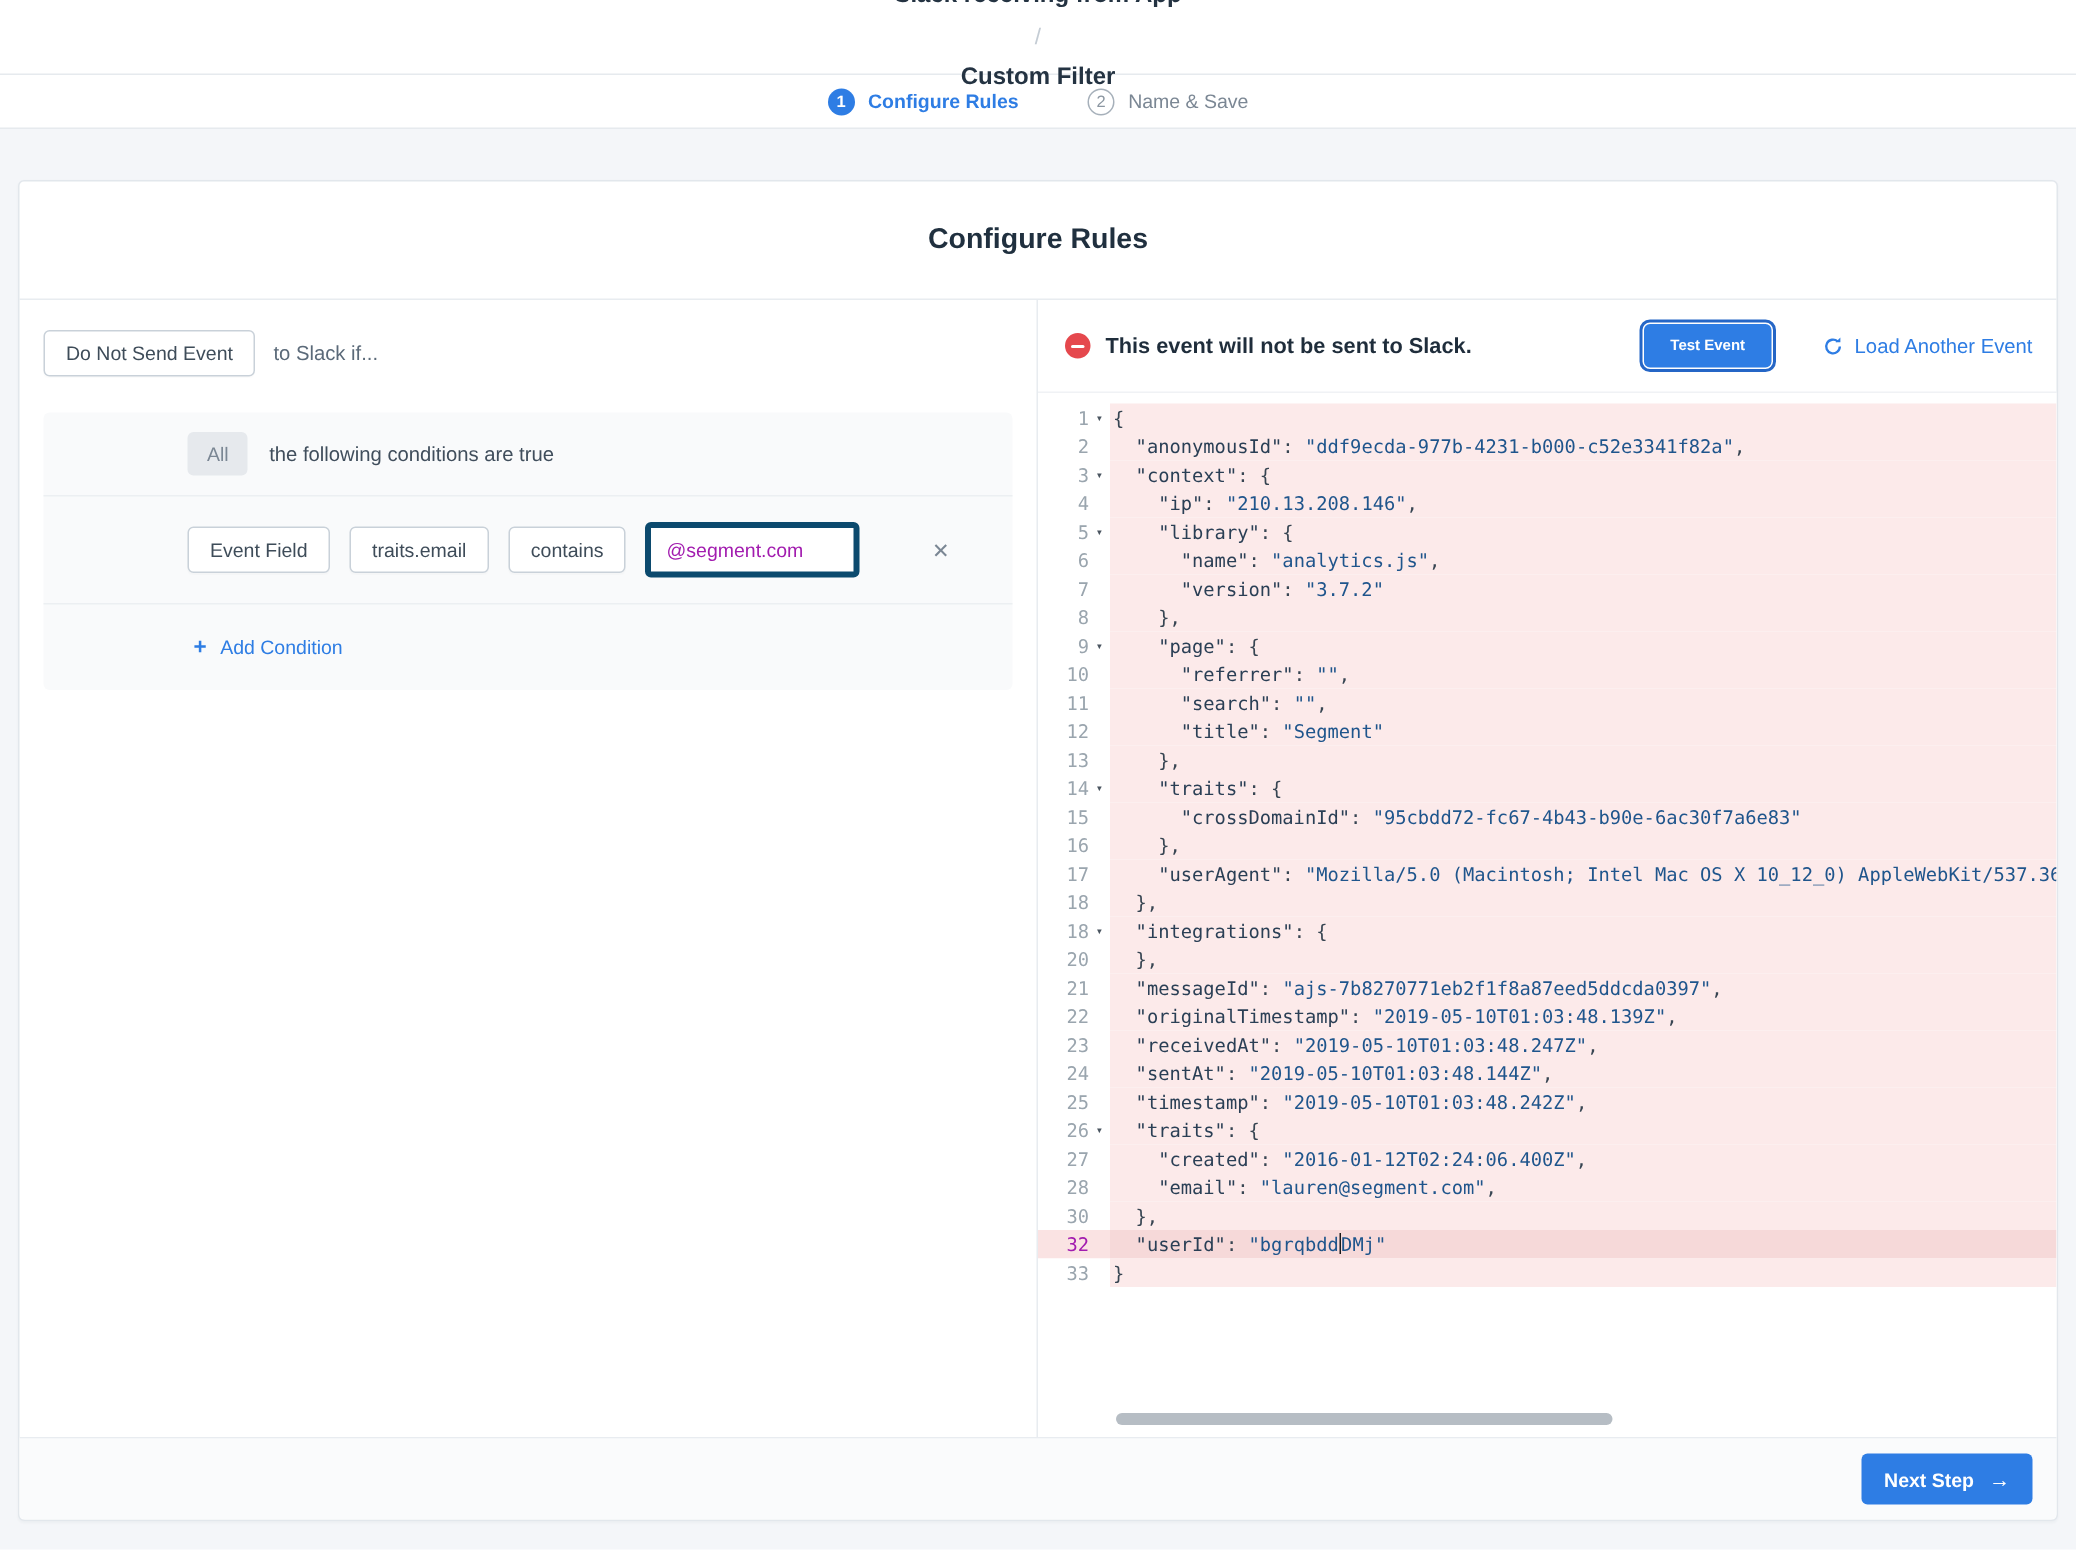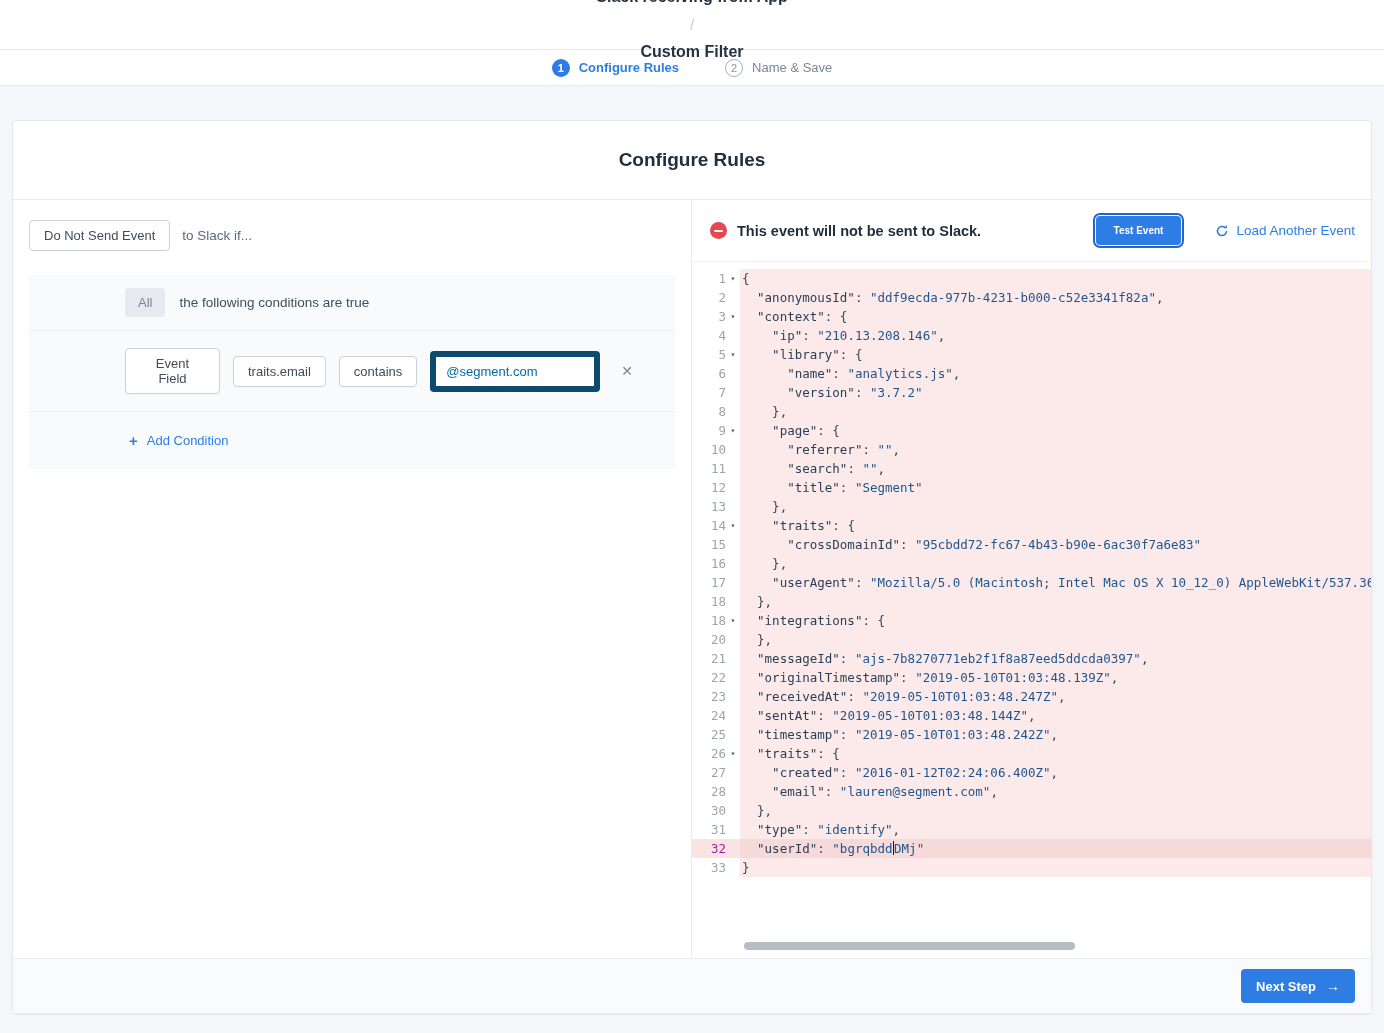--- a/index.html
+++ b/index.html
@@ -57,22 +57,22 @@
   .condition-group { margin-top:24px; background:#f9fafb; border-radius:4px; }
   .group-row { display:flex; align-items:center; padding:13px 16px 13px 96px; }
   .group-row + .group-row { border-top:1px solid #eceff2; }
   .group-header { gap:14px; font-size:13.5px; color:#404e5c; }
   .all-badge {
     background:#e6e9ed; border-radius:4px; padding:7px 13px;
     font-size:13px; font-weight:500; color:#7b8794; cursor:pointer;
   }
   .condition-row { gap:13px; padding-top:17px; padding-bottom:17px; }
   .value-input {
-    width:170px; padding:7px 10px; border:6px solid #0c4a6e; border-radius:4px;
-    font-size:13px; color:#0369a1; font-family:inherit; background:#fff;
+    width:143px; padding:7px 10px; border:4px solid #0c4a6e; border-radius:4px;
+    font-size:13px; color:#a21caf; font-family:inherit; background:#fff;
   }
   .remove-btn {
     margin-left:auto; margin-right:18px; background:none; border:none;
     font-size:14px; color:#7b8794; cursor:pointer; padding:4px 8px; font-family:inherit;
   }
   .add-row { padding:20px 16px 20px 100px; }
   .add-condition { display:flex; align-items:center; gap:9px; color:#2e7de4; font-size:13px; font-weight:500; cursor:pointer; background:none; border:none; font-family:inherit; }
   .plus-glyph { font-size:15px; font-weight:600; }
 
   
@@ -218,21 +218,20 @@
             <div class="line"><span class="gutter"><span class="num">20</span><span class="fold"></span></span><span class="codecell"><span class="tk-p">  },</span></span></div>
             <div class="line"><span class="gutter"><span class="num">21</span><span class="fold"></span></span><span class="codecell"><span class="tk-p">  </span><span class="tk-k">"messageId"</span><span class="tk-p">: </span><span class="tk-s">"ajs-7b8270771eb2f1f8a87eed5ddcda0397"</span><span class="tk-p">,</span></span></div>
             <div class="line"><span class="gutter"><span class="num">22</span><span class="fold"></span></span><span class="codecell"><span class="tk-p">  </span><span class="tk-k">"originalTimestamp"</span><span class="tk-p">: </span><span class="tk-s">"2019-05-10T01:03:48.139Z"</span><span class="tk-p">,</span></span></div>
             <div class="line"><span class="gutter"><span class="num">23</span><span class="fold"></span></span><span class="codecell"><span class="tk-p">  </span><span class="tk-k">"receivedAt"</span><span class="tk-p">: </span><span class="tk-s">"2019-05-10T01:03:48.247Z"</span><span class="tk-p">,</span></span></div>
             <div class="line"><span class="gutter"><span class="num">24</span><span class="fold"></span></span><span class="codecell"><span class="tk-p">  </span><span class="tk-k">"sentAt"</span><span class="tk-p">: </span><span class="tk-s">"2019-05-10T01:03:48.144Z"</span><span class="tk-p">,</span></span></div>
             <div class="line"><span class="gutter"><span class="num">25</span><span class="fold"></span></span><span class="codecell"><span class="tk-p">  </span><span class="tk-k">"timestamp"</span><span class="tk-p">: </span><span class="tk-s">"2019-05-10T01:03:48.242Z"</span><span class="tk-p">,</span></span></div>
             <div class="line"><span class="gutter"><span class="num">26</span><span class="fold">▾</span></span><span class="codecell"><span class="tk-p">  </span><span class="tk-k">"traits"</span><span class="tk-p">: {</span></span></div>
             <div class="line"><span class="gutter"><span class="num">27</span><span class="fold"></span></span><span class="codecell"><span class="tk-p">    </span><span class="tk-k">"created"</span><span class="tk-p">: </span><span class="tk-s">"2016-01-12T02:24:06.400Z"</span><span class="tk-p">,</span></span></div>
             <div class="line"><span class="gutter"><span class="num">28</span><span class="fold"></span></span><span class="codecell"><span class="tk-p">    </span><span class="tk-k">"email"</span><span class="tk-p">: </span><span class="tk-s">"lauren@segment.com"</span><span class="tk-p">,</span></span></div>
             <div class="line"><span class="gutter"><span class="num">30</span><span class="fold"></span></span><span class="codecell"><span class="tk-p">  },</span></span></div>
-            <div class="line"><span class="gutter"><span class="num">31</span><span class="fold"></span></span><span class="codecell"><span class="tk-p">  </span><span class="tk-k">"type"</span><span class="tk-p">: </span><span class="tk-s">"identify"</span><span class="tk-p">,</span></span></div>
             <div class="line active"><span class="gutter"><span class="num">32</span><span class="fold"></span></span><span class="codecell"><span class="tk-p">  </span><span class="tk-k">"userId"</span><span class="tk-p">: </span><span class="tk-s">"bgrqbdd</span><span class="cursor"></span><span class="tk-s">DMj"</span></span></div>
             <div class="line"><span class="gutter"><span class="num">33</span><span class="fold"></span></span><span class="codecell"><span class="tk-p">}</span></span></div>
           </div>
         <div class="hscroll"></div>
       </div>
     </section>
   </div>
 
   <div class="card-footer">
     <button class="next-btn">

